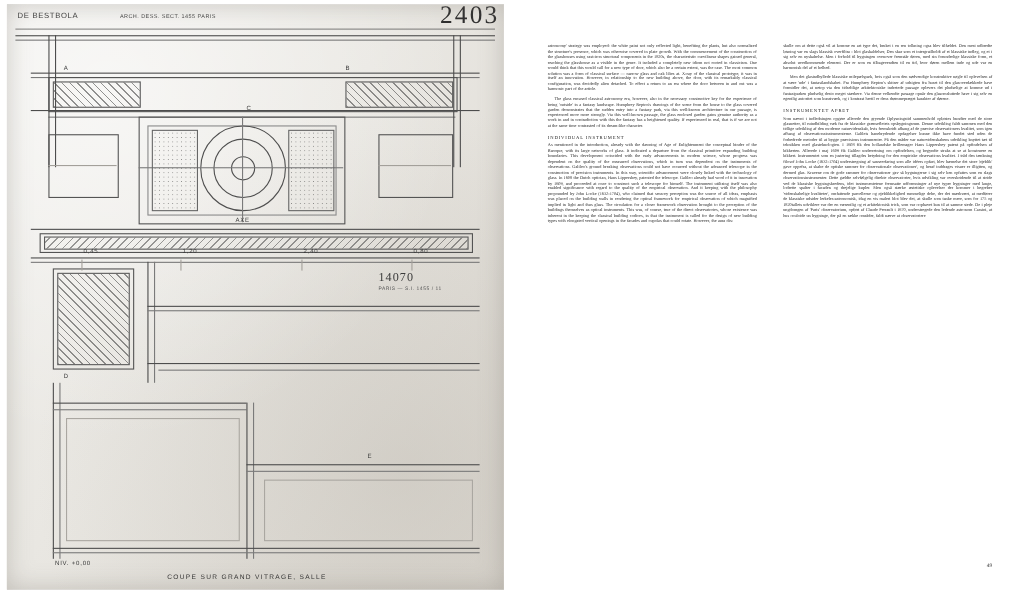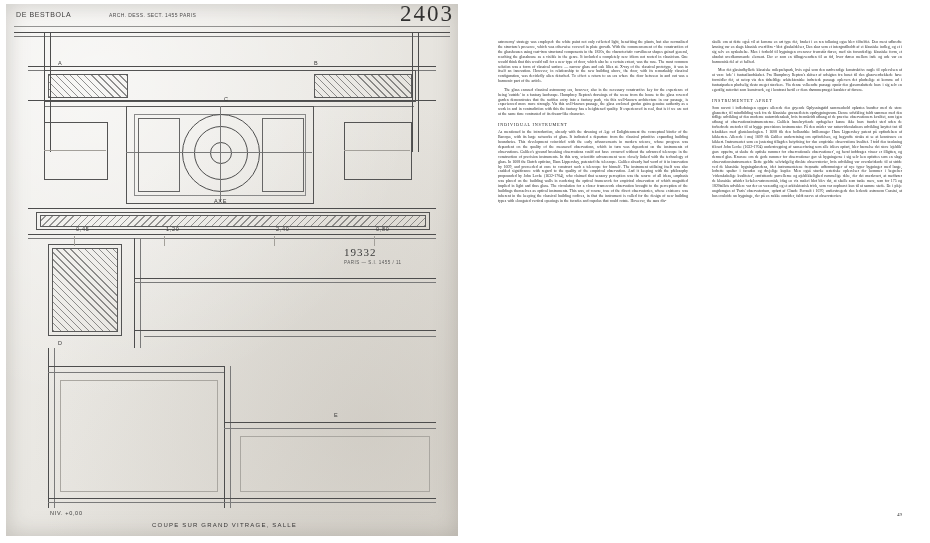--- a/index.html
+++ b/index.html
@@ -309,21 +309,21 @@
         <span class="dw-label" style="left:210px; top:66px;">C</span>
         <span class="dw-label" style="left:44px; top:310px;">D</span>
         <span class="dw-label" style="left:320px; top:382px;">E</span>
         <span class="dw-label" style="left:62px; top:196px;">0,45</span>
         <span class="dw-label" style="left:152px; top:196px;">1,20</span>
         <span class="dw-label" style="left:262px; top:196px;">2,40</span>
         <span class="dw-label" style="left:362px; top:196px;">0,80</span>
         <span class="dw-label" style="left:36px; top:480px;">NIV. +0,00</span>
         <span class="dw-label" style="left:200px; top:168px;">AXE</span>
 
-        <span class="dw-stamp" style="left:330px; top:216px;">19332</span>
+        <span class="dw-stamp" style="left:330px; top:216px;">14070</span>
         <span class="dw-stamp-sub" style="left:330px; top:230px;">PARIS — S.I. 1455 / 11</span>
 
         <span class="caption-bottom" style="left:138px; top:492px;">COUPE SUR GRAND VITRAGE, SALLE</span>
       </div>
 
       <div class="sheet-edge"></div>
     </div>
   </div>
 
   <div class="gutter"></div>

